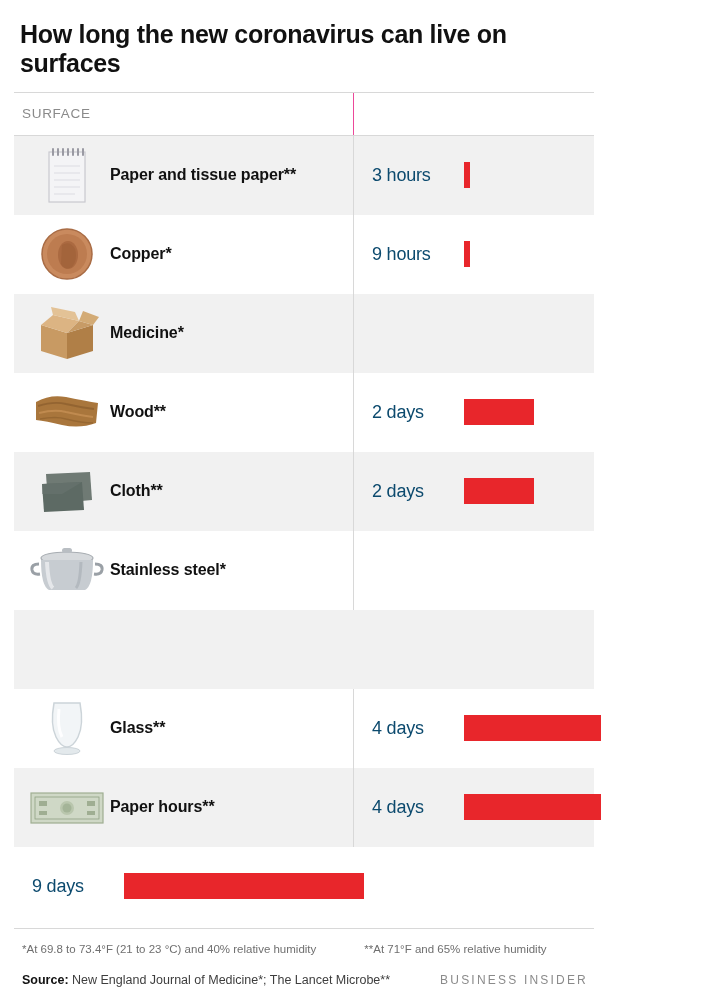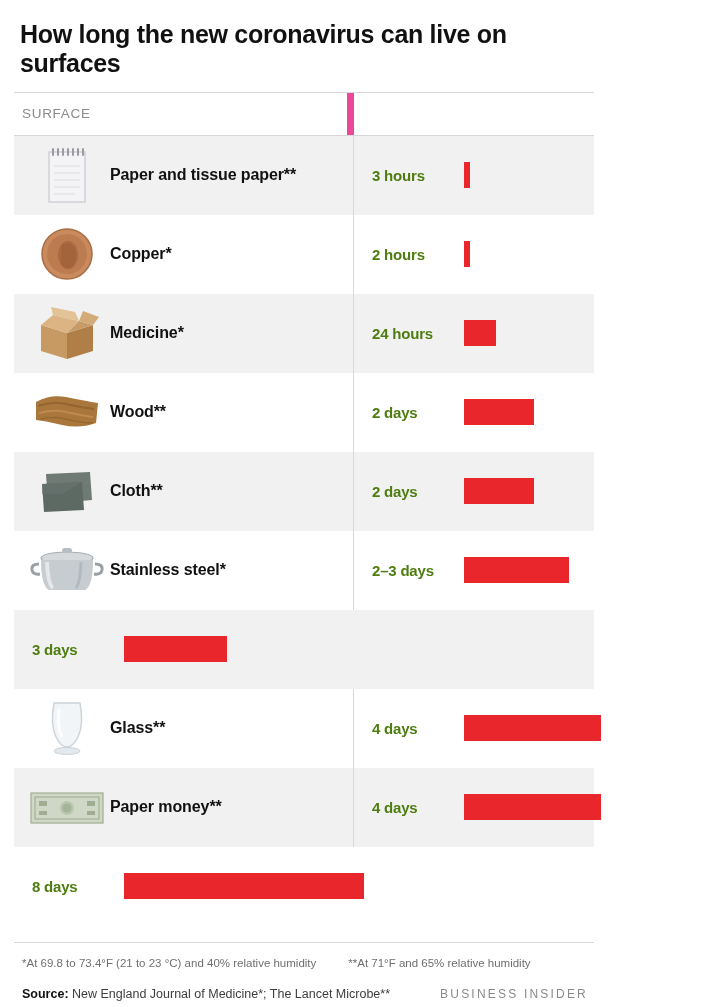--- a/index.html
+++ b/index.html
@@ -35,21 +35,21 @@
     border-top: 1px solid #d8d8d8;
     border-bottom: 1px solid #d8d8d8;
     height: 42px;
     align-items: center;
   }
   .col-surface {
     width: 340px;
     flex: 0 0 340px;
     box-sizing: border-box;
     padding-left: 8px;
-    border-right: 7px solid #ec4899;
+    border-right: 1px solid #ec4899;
     height: 42px;
     display: flex;
     align-items: center;
   }
   .col-life {
     flex: 1 1 auto;
     box-sizing: border-box;
     padding-left: 18px;
     height: 42px;
     display: flex;
@@ -99,36 +99,37 @@
   .surface-label {
     font-size: 16px;
     font-weight: bold;
     color: #111111;
     line-height: 1.22;
     letter-spacing: -0.1px;
   }
   .duration {
     width: 92px;
     flex: 0 0 92px;
-    font-size: 15px;
-    font-weight: bold;
-    color: #4d7c0f;
+    font-size: 18px;
+    font-weight: normal;
+    color: #0c4a6e;
     letter-spacing: -0.2px;
   }
   .bar {
     height: 26px;
     background: #e8262b;
   }
   .footnotes {
     border-top: 1px solid #d8d8d8;
-    margin-top: 16px;
+    margin-top: 2px;
     display: flex;
     padding: 14px 6px 8px 8px;
     font-size: 11.5px;
     color: #6f6f6f;
+    gap: 16px;
   }
   .footnote-a { flex: 0 0 auto; }
   .footnote-b { margin-left: 32px; }
   .source-row {
     display: flex;
     align-items: flex-end;
     justify-content: space-between;
     padding: 10px 6px 0 8px;
     font-size: 12.5px;
     color: #3d3d3d;
@@ -196,42 +197,38 @@
           <svg class="icon-svg" width="58" height="58" viewBox="0 0 58 58">
             <circle cx="29" cy="29" r="25" fill="#c98a5e" stroke="#a96c45" stroke-width="1.5"></circle>
             <circle cx="29" cy="29" r="20" fill="#bd7c50"></circle>
             <ellipse cx="30" cy="30" rx="10" ry="14" fill="#ab6a41"></ellipse>
             <path d="M24 20 q8 -5 13 4 q3 10 -3 18 q-7 4 -11 -3 z" fill="#9d5e37" opacity="0.55"></path>
           </svg>
         </div>
         <div class="surface-label">Copper*</div>
       </div>
       <div class="cell-life">
-        <div class="duration">2 hours</div>
+        <div class="duration">9 hours</div>
         <div class="bar" style="width: 6px; background: rgb(232, 38, 43);"></div>
       </div>
     </div>
 
     <div class="row alt">
       <div class="cell-surface">
         <div class="thumb">
           <svg class="icon-svg" width="72" height="60" viewBox="0 0 72 60">
             <polygon points="10,22 36,30 36,56 10,48" fill="#c89a63"></polygon>
             <polygon points="36,30 62,22 62,48 36,56" fill="#b07f47"></polygon>
             <polygon points="10,22 22,12 48,18 36,30" fill="#dcb483"></polygon>
             <polygon points="36,30 48,18 62,22 62,22 36,30" fill="#c79b66"></polygon>
             <polygon points="22,12 20,4 44,9 48,18" fill="#e3c296"></polygon>
             <polygon points="48,18 52,8 68,14 62,22" fill="#d3ab76"></polygon>
           </svg>
         </div>
         <div class="surface-label">Medicine*</div>
-      </div>
-      <div class="cell-life">
-        <div class="duration">24 hours</div>
-        <div class="bar" style="width: 32px; background: rgb(232, 38, 43);"></div>
       </div>
     </div>
 
     <div class="row">
       <div class="cell-surface">
         <div class="thumb">
           <svg class="icon-svg" width="74" height="48" viewBox="0 0 74 48">
             <path d="M6 14 q14 -8 30 -5 q20 4 32 6 l-2 20 q-16 6 -34 2 q-16 -4 -26 -5 z" fill="#a9763c"></path>
             <path d="M8 18 q16 -5 28 -2 q18 4 28 5" stroke="#8a5d2c" stroke-width="2" fill="none" opacity="0.7"></path>
             <path d="M9 25 q16 -4 27 -1 q18 4 27 5" stroke="#c59054" stroke-width="2" fill="none" opacity="0.8"></path>
@@ -271,31 +268,23 @@
             <rect x="33" y="6" width="10" height="5" rx="2.5" fill="#b9bec3"></rect>
             <path d="M12 18 q0 26 8 30 h36 q8 -4 8 -30 z" fill="#c7ccd1"></path>
             <path d="M18 20 q1 22 6 26" stroke="#eceef0" stroke-width="4" fill="none" opacity="0.8"></path>
             <path d="M52 20 q-1 22 -5 26" stroke="#aeb4ba" stroke-width="3" fill="none" opacity="0.8"></path>
             <path d="M10 22 q-8 0 -7 6 q1 5 8 4" stroke="#9aa0a6" stroke-width="3" fill="none"></path>
             <path d="M66 22 q8 0 7 6 q-1 5 -8 4" stroke="#9aa0a6" stroke-width="3" fill="none"></path>
           </svg>
         </div>
         <div class="surface-label">Stainless steel*</div>
       </div>
-      <div class="cell-life">
-        <div class="duration">2–3 days</div>
-        <div class="bar" style="width: 105px; background: rgb(232, 38, 43);"></div>
-      </div>
-    </div>
-
-    <div class="row alt">
-      <div class="cell-life">
-        <div class="duration">3 days</div>
-        <div class="bar" style="width: 103px; background: rgb(232, 38, 43);"></div>
-      </div>
+    </div>
+
+    <div class="row alt">
     </div>
 
     <div class="row">
       <div class="cell-surface">
         <div class="thumb">
           <svg class="icon-svg" width="52" height="66" viewBox="0 0 52 66">
             <path d="M13 8 q-4 22 2 34 q5 10 11 10 q6 0 11 -10 q6 -12 2 -34 z" fill="#f2f5f7" stroke="#ccd4d9" stroke-width="1.5"></path>
             <ellipse cx="26" cy="56" rx="13" ry="3.5" fill="#e3e9ec" stroke="#ccd4d9" stroke-width="1"></ellipse>
             <path d="M18 14 q-2 18 3 28" stroke="#ffffff" stroke-width="3" fill="none" opacity="0.9"></path>
           </svg>
@@ -315,31 +304,31 @@
             <rect x="4" y="6" width="72" height="30" fill="#cfd8c6" stroke="#9fae92" stroke-width="1.2"></rect>
             <rect x="8" y="10" width="64" height="22" fill="none" stroke="#8fa182" stroke-width="0.8"></rect>
             <circle cx="40" cy="21" r="7" fill="#b9c6ad"></circle>
             <circle cx="40" cy="21" r="4.5" fill="#a4b498"></circle>
             <rect x="12" y="14" width="8" height="5" fill="#9fae92"></rect>
             <rect x="60" y="14" width="8" height="5" fill="#9fae92"></rect>
             <rect x="12" y="24" width="8" height="4" fill="#9fae92"></rect>
             <rect x="60" y="24" width="8" height="4" fill="#9fae92"></rect>
           </svg>
         </div>
-        <div class="surface-label">Paper money**</div>
+        <div class="surface-label">Paper hours**</div>
       </div>
       <div class="cell-life">
         <div class="duration">4 days</div>
         <div class="bar" style="width: 137px; background: rgb(232, 38, 43);"></div>
       </div>
     </div>
 
     <div class="row">
       <div class="cell-life">
-        <div class="duration">8 days</div>
+        <div class="duration">9 days</div>
         <div class="bar" style="width: 240px; background: rgb(232, 38, 43);"></div>
       </div>
     </div>
 
   </div>
 
   <div class="footnotes">
     <div class="footnote-a">*At 69.8 to 73.4°F (21 to 23 °C) and 40% relative humidity</div>
     <div class="footnote-b">**At 71°F and 65% relative humidity</div>
   </div>

